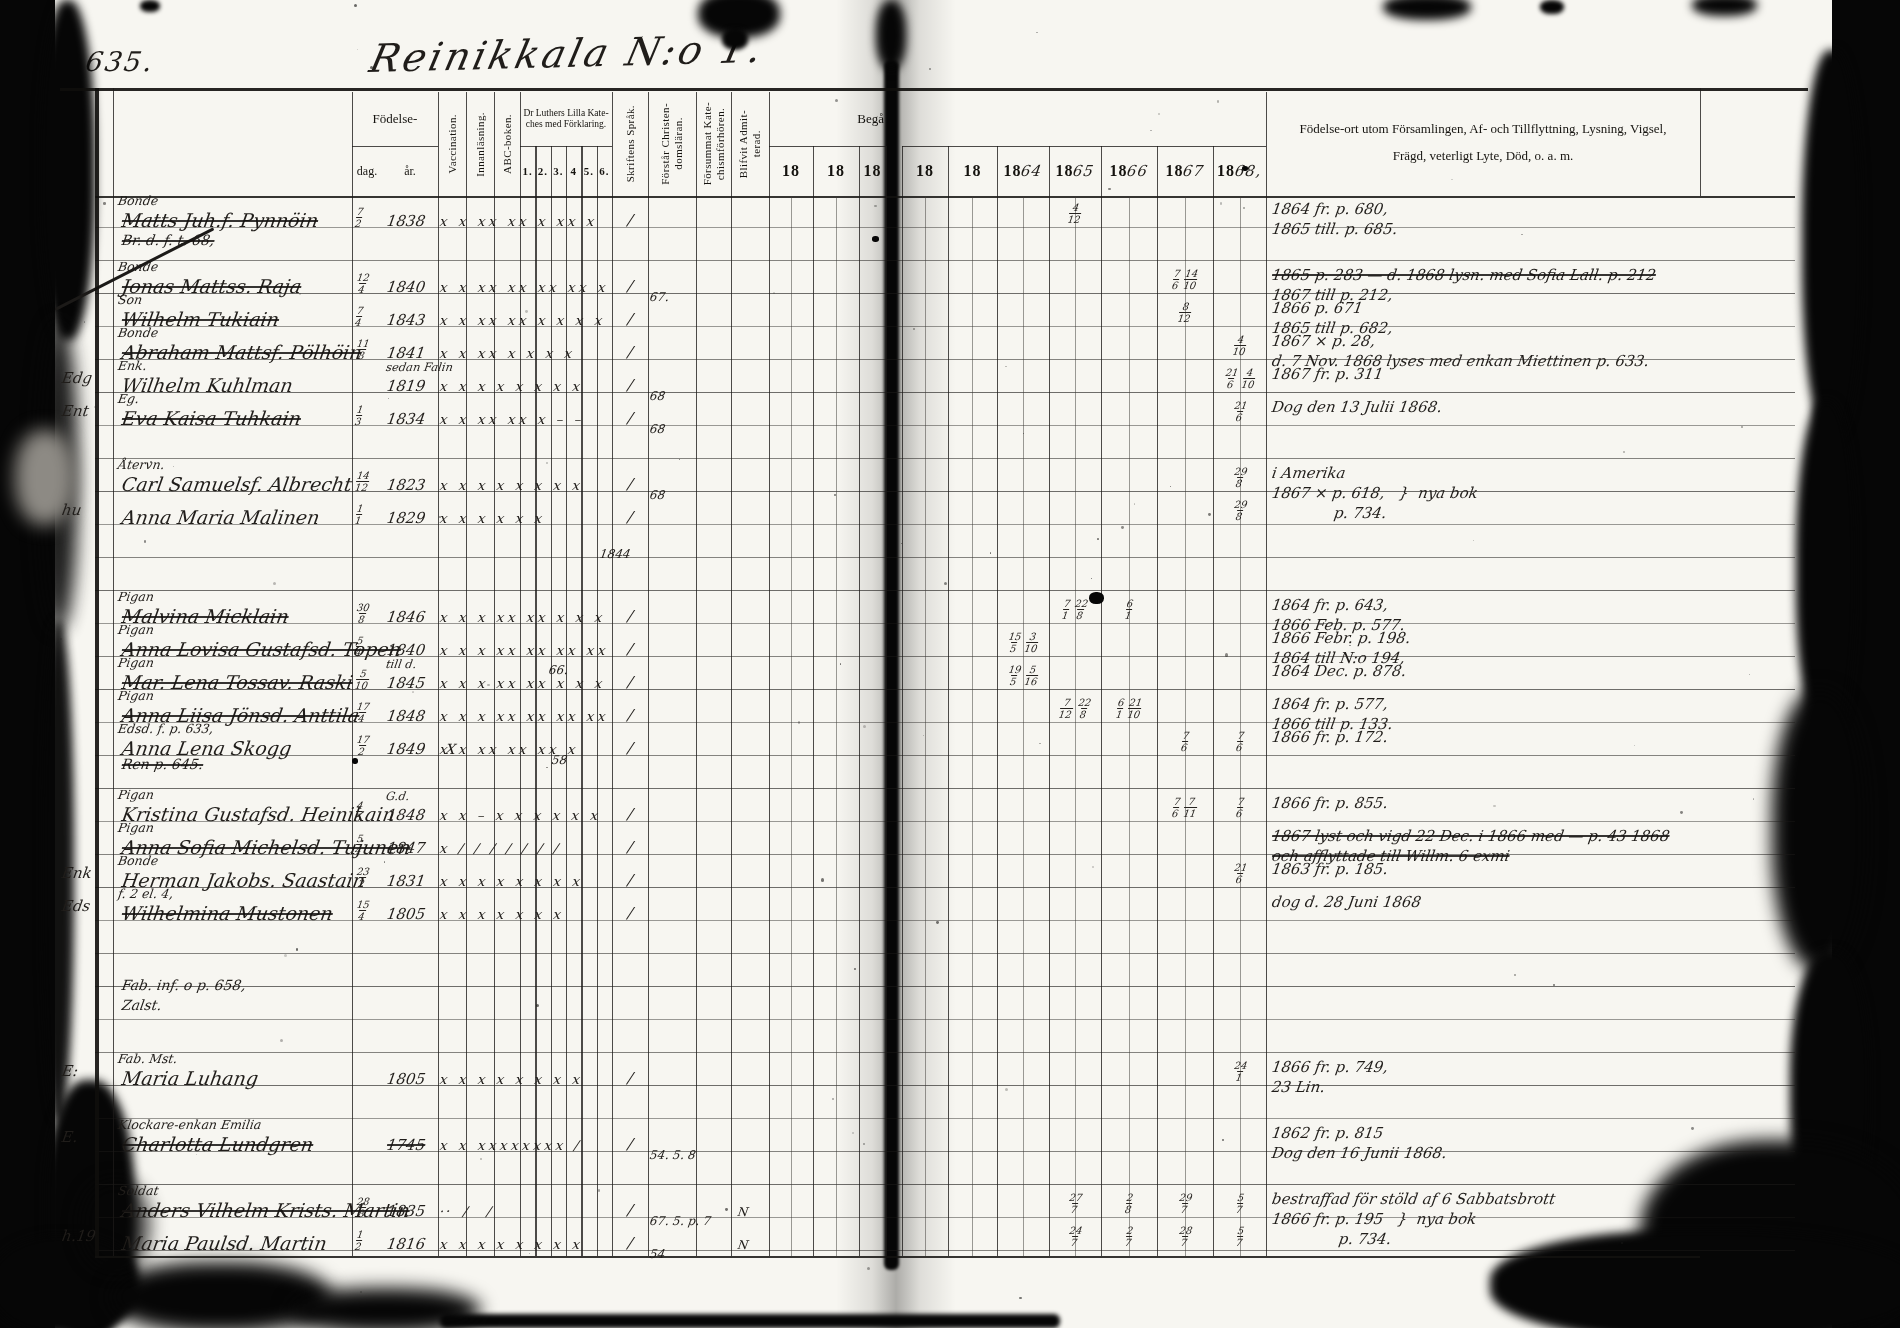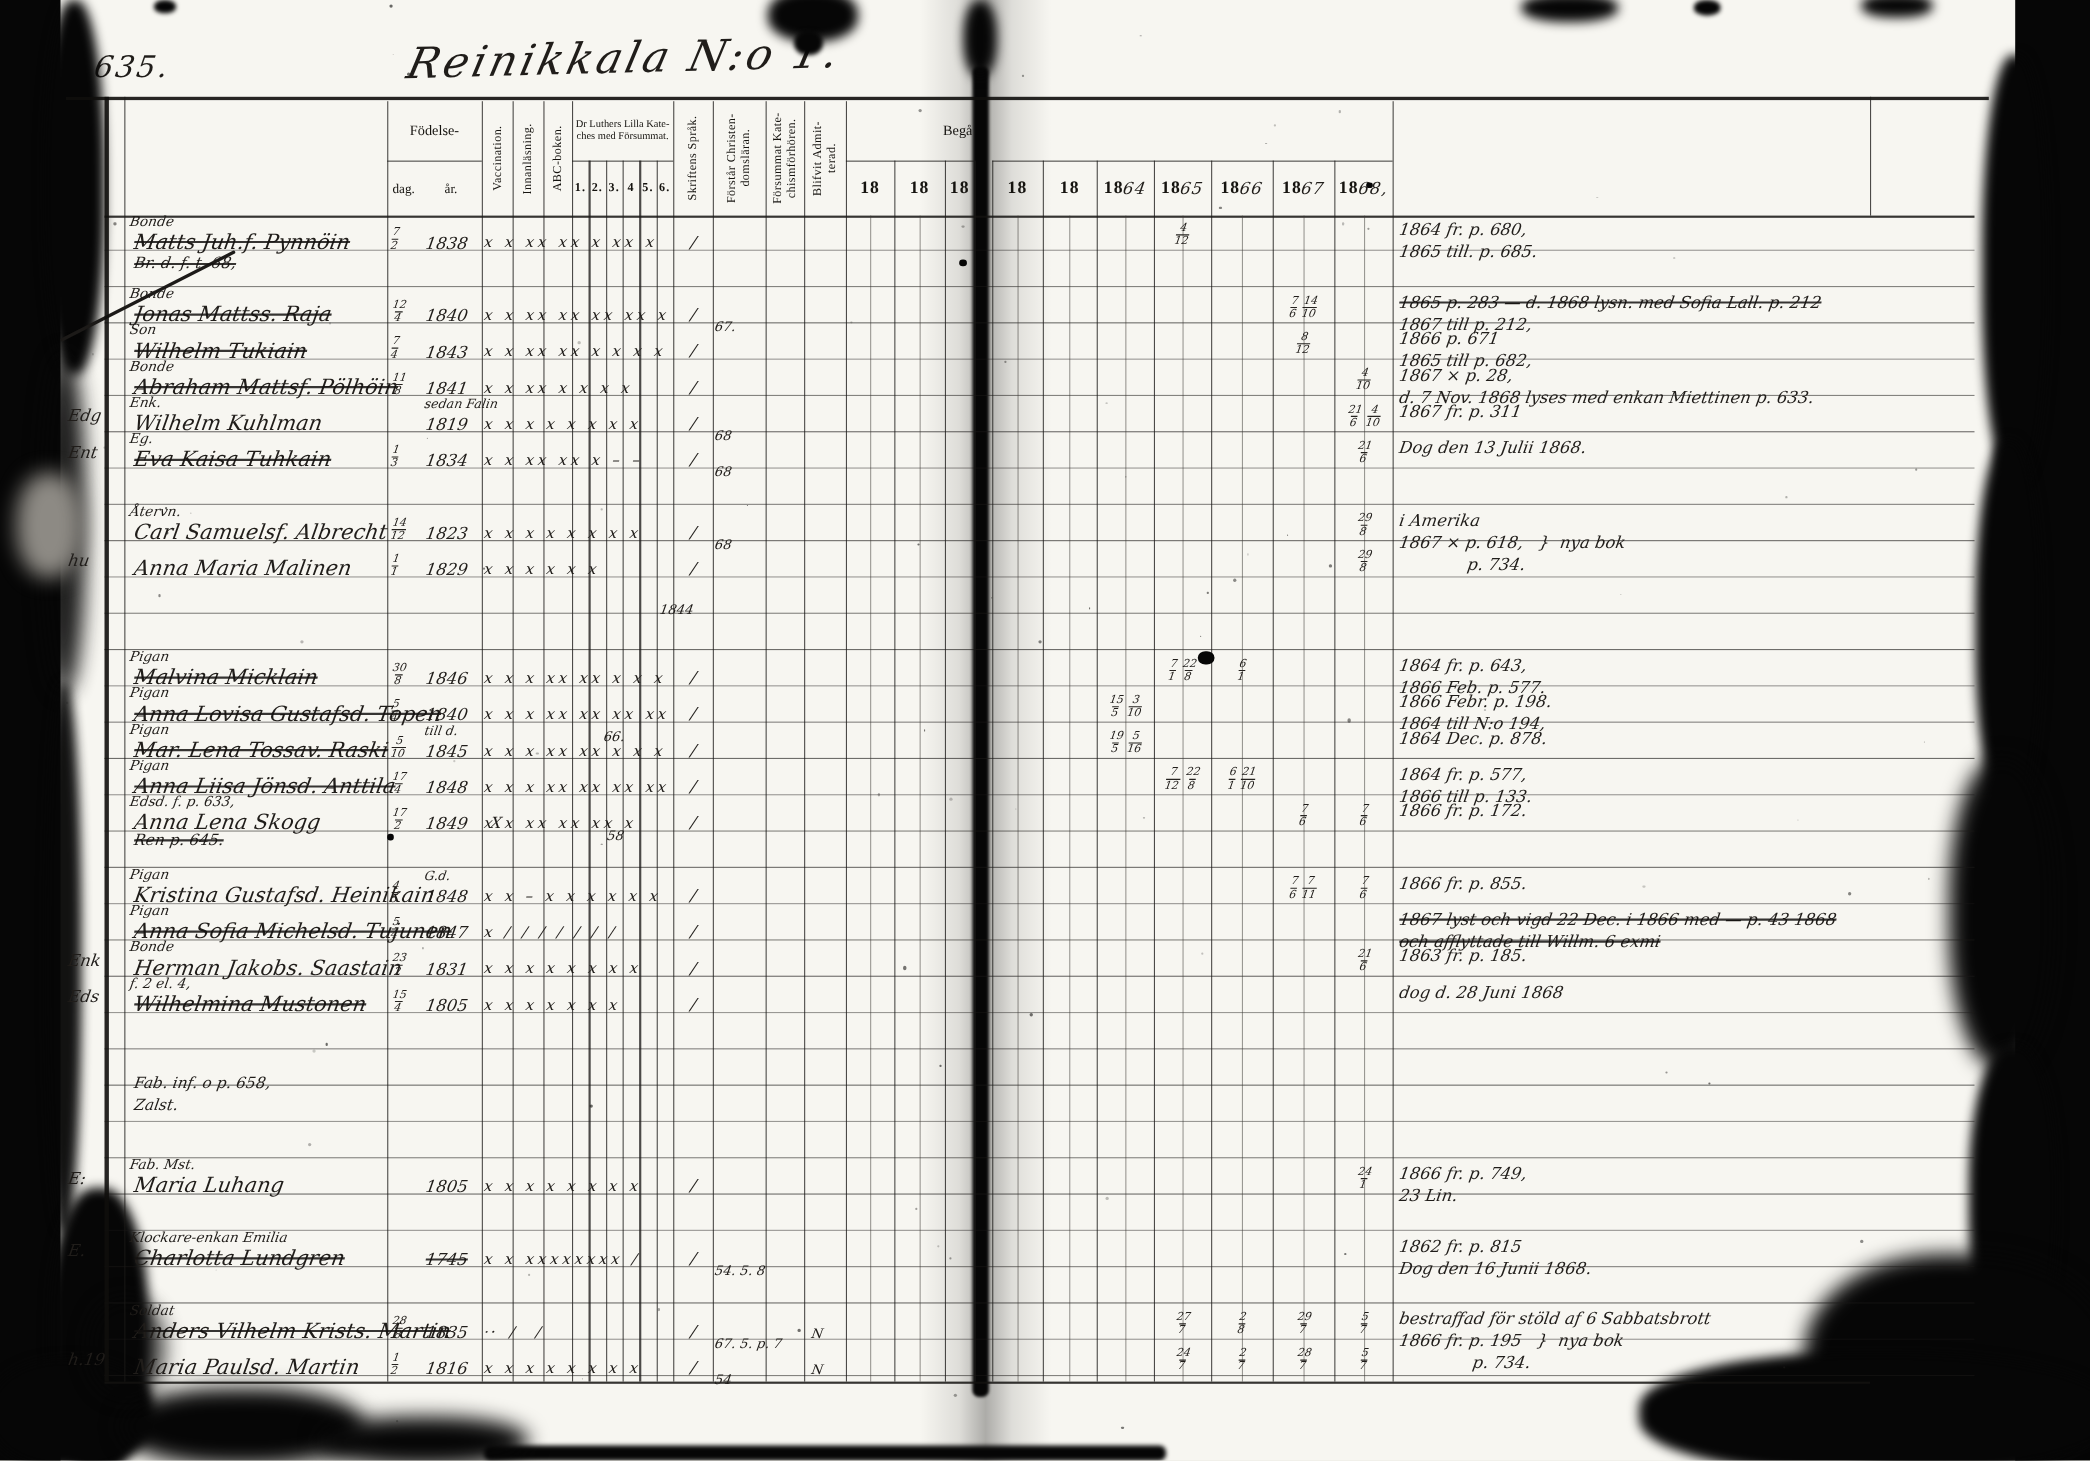--- a/index.html
+++ b/index.html
@@ -43,24 +43,28 @@
     <span>Födelse-</span>
   </div>
   <div class="cellbox" style="left:352px;top:146px;width:30px;height:50px;font-size:12px;">
     <span>dag.</span>
   </div>
   <div class="cellbox" style="left:382px;top:146px;width:56px;height:50px;font-size:12px;">
     <span>år.</span>
   </div>
   <div class="cellbox" style="left:520px;top:92px;width:92px;height:54px;font-size:9.5px;line-height:1.2;flex-direction:column;">
     <span>Dr Luthers Lilla Kate-</span>
-      <span>ches med Försummat.</span>
+      <span>ches med Förklaring.</span>
   </div>
   <div class="cellbox" style="left:769px;top:92px;width:117px;height:54px;font-size:13px;justify-content:flex-end;padding-right:2px;box-sizing:border-box;">
     <span>Begå</span>
+  </div>
+  <div class="cellbox" style="left:1266px;top:88px;width:434px;height:108px;font-size:13px;flex-direction:column;line-height:2.1;">
+    <span>Födelse-ort utom Församlingen, Af- och Tillflyttning, Lysning, Vigsel,</span>
+      <span>Frägd, veterligt Lyte, Död, o. a. m.</span>
   </div>
 
   <div class="crease-shade" style="left:836px;width:120px;"></div>
   <div class="blob" style="left:884px;top:60px;width:15px;height:1210px;filter:blur(1.5px);border-radius:6px;"></div>
   <div class="blob soft" style="left:876px;top:0;width:30px;height:70px;"></div>
 
   <div class="blob" style="left:0;top:0;width:55px;height:1328px;border-radius:0;"></div>
   <div class="blob soft" style="left:40px;top:0;width:55px;height:340px;"></div>
   <div class="blob softer" style="left:38px;top:320px;width:40px;height:310px;opacity:.9;"></div>
   <div class="blob soft" style="left:42px;top:620px;width:32px;height:500px;opacity:.95;"></div>

